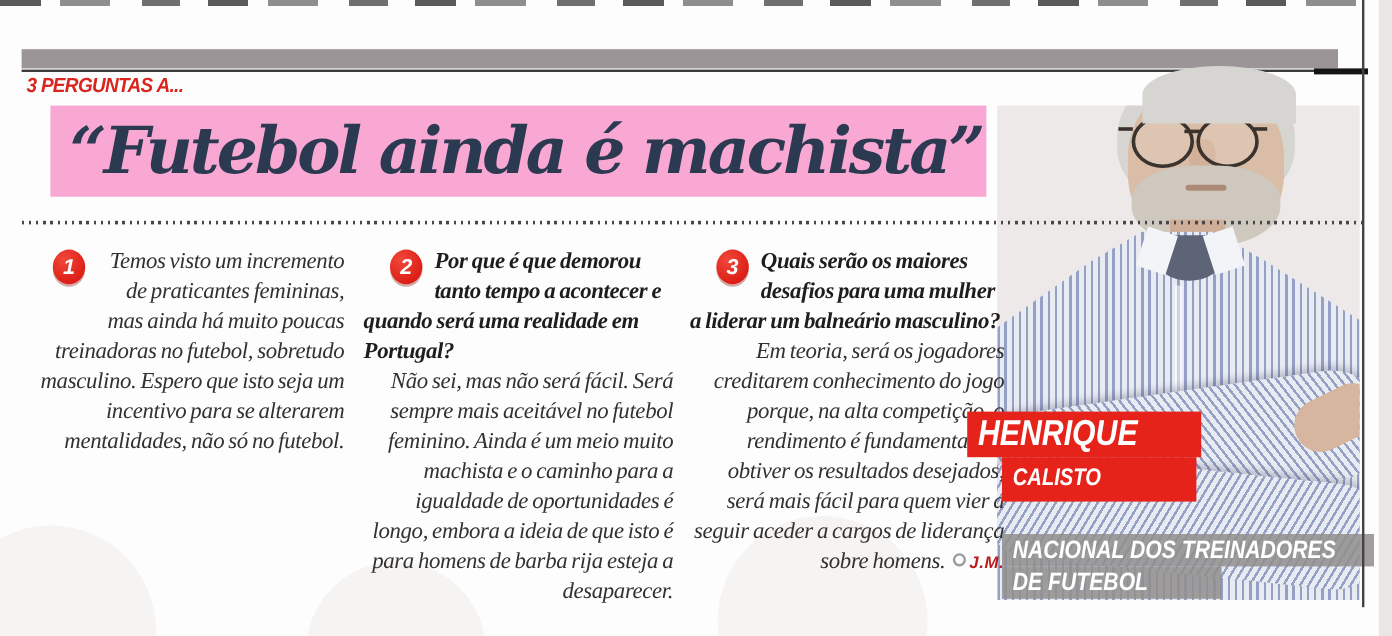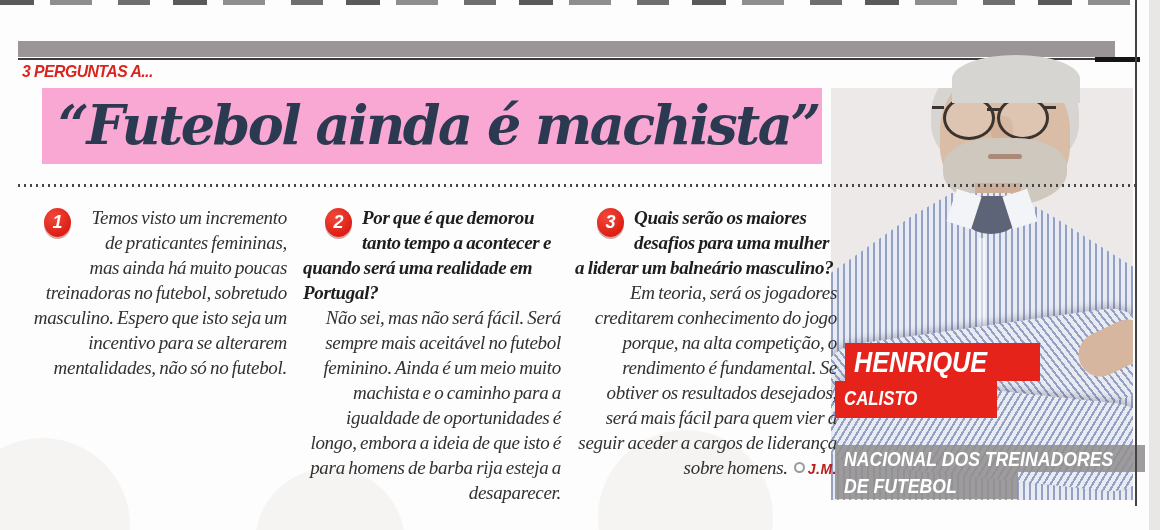--- a/index.html
+++ b/index.html
@@ -74,21 +74,21 @@
     box-shadow:0 -4px 6px rgba(70,70,100,.28);}
   .arm-lower{left:-14px;top:302px;width:340px;height:88px;border-radius:44px;transform:rotate(6deg);
     background:repeating-linear-gradient(115deg,#94a0c4 0 2px,#e9ebf2 2px 6px);
     box-shadow:0 -4px 6px rgba(70,70,100,.28);}
   .hand{left:246px;top:238px;width:74px;height:44px;background:#d6b69f;border-radius:22px;transform:rotate(-26deg);}
 
   
   .badge{position:absolute;z-index:9;font-family:"Liberation Sans",sans-serif;font-weight:bold;color:#fff;}
   .badge span{display:inline-block;transform:scaleX(.84);transform-origin:left center;white-space:nowrap;}
   .badge-red{background:#e5231b;}
-  .badge-red-1{left:845px;top:343px;width:186px;height:38px;font-size:30px;line-height:37px;padding-left:9px;}
+  .badge-red-1{left:806px;top:343px;width:186px;height:38px;font-size:30px;line-height:37px;padding-left:9px;}
   .badge-red-2{left:835px;top:381px;width:153px;height:37px;font-size:20px;line-height:35px;padding-left:9px;}
   .badge-gray{background:rgba(146,144,144,.88);font-size:21px;line-height:27px;padding-left:9px;}
   .badge-gray-1{left:835px;top:418px;width:296px;height:27px;}
   .badge-gray-2{left:835px;top:445px;width:301px;height:27px;}
   .badge-gray-3{left:835px;top:472px;width:174px;height:27px;}
 
   
   .page-edge-line{position:absolute;left:1135px;top:0;width:2px;height:506px;background:#45423f;z-index:10;}
   .page-edge-strip{position:absolute;left:1149px;top:0;width:11px;height:530px;background:#e9e7e6;z-index:10;}
 

